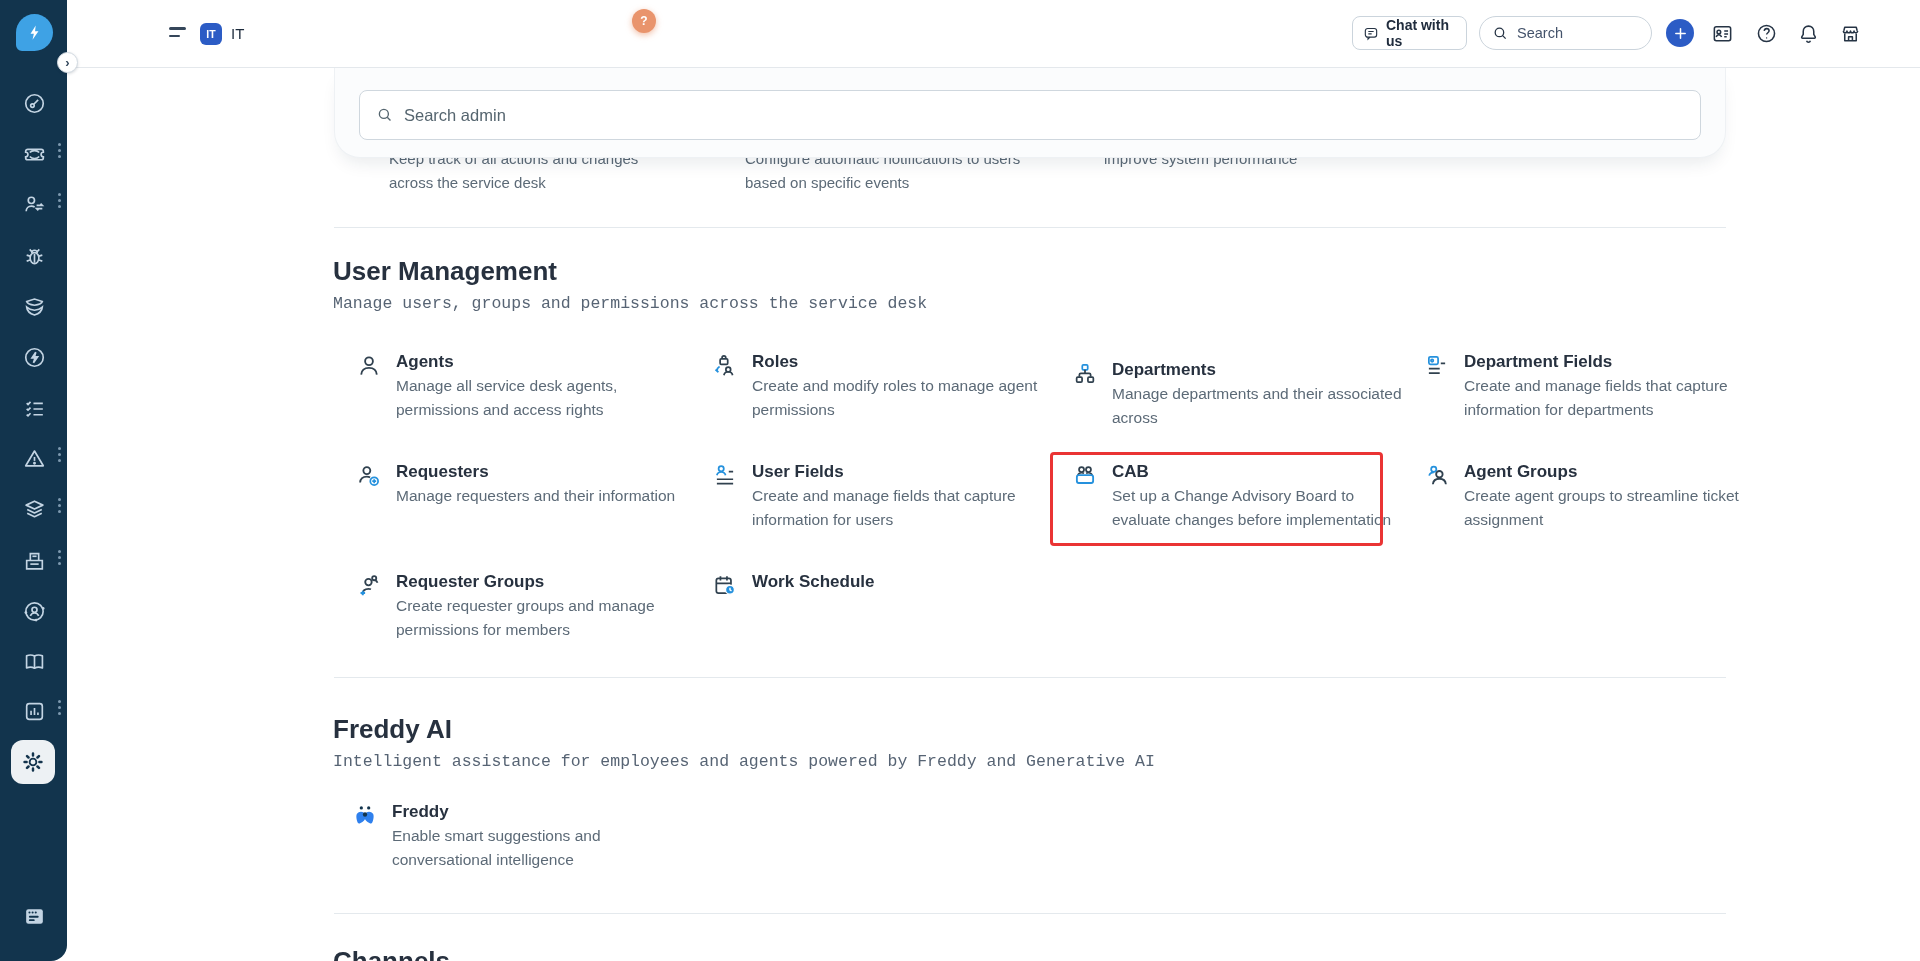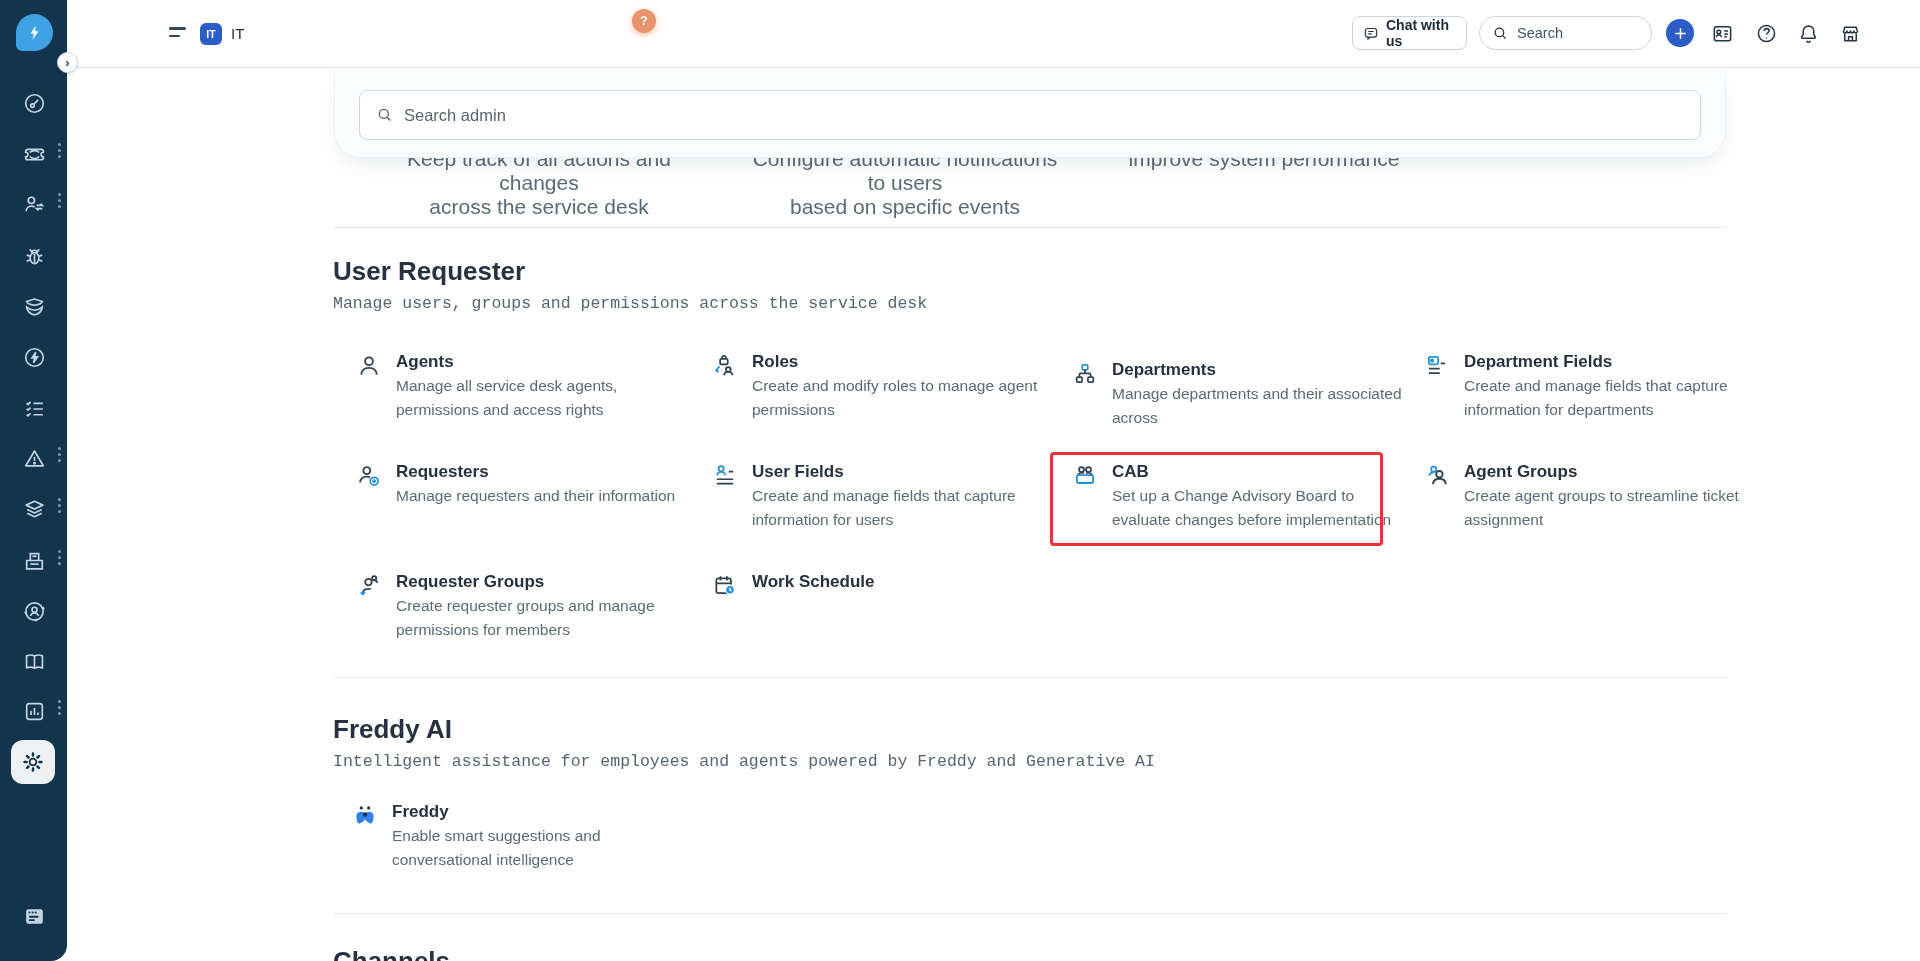--- a/index.html
+++ b/index.html
@@ -58,21 +58,21 @@
     background:#fbfcfd; border:1px solid #eef1f4; border-top:none;
     border-radius:0 0 26px 26px; box-shadow:0 10px 18px -6px rgba(20,40,60,.10); z-index:10; }
   .admin-search { position:absolute; left:24px; top:22px; width:1342px; height:50px;
     border:1px solid #cfd7de; border-radius:8px; background:#fff;
     display:flex; align-items:center; gap:10px; padding:0 16px; }
   .admin-search input { border:none; outline:none; flex:1; font-size:16.5px; color:#3e4f5e;
     font-family:inherit; background:transparent; }
   .admin-search input::placeholder { color:#55656f; opacity:1; }
 
   
-  .partial { position:absolute; font-size:21px; line-height:24px; color:#5c6a77; z-index:1;text-align:center; }
+  .partial { position:absolute; font-size:15px; line-height:24px; color:#5c6a77; z-index:1; }
   .divider { position:absolute; left:334px; width:1392px; height:1px; background:#e4e9ed; }
   .sec-title { position:absolute; font-size:26px; font-weight:700; color:#27313f; }
   .sec-sub { position:absolute; font-size:16.5px; color:#576474;font-family:Liberation Mono, monospace; }
 
   .card { position:absolute; display:flex; gap:14px; width:330px; cursor:pointer; }
   .card .cicon { width:26px; height:26px; flex:none; margin-top:1px; }
   .card .ctitle { font-size:17px; font-weight:600; color:#27313f; height:22px; }
   .card .cdesc { font-size:15.5px; line-height:24px; color:#5c6a77; }
   .hl-box { position:absolute; left:1050px; top:452px; width:333px; height:94px;
     border:3px solid #ea3434; border-radius:4px; z-index:2; pointer-events:none; }
@@ -322,21 +322,21 @@
   <div class="partial" style="left:745px; top:147px; width:320px">
     <div>Configure automatic notifications to users</div>
     <div>based on specific events</div>
   </div>
   <div class="partial" style="left:1104px; top:147px; width:320px">
     <div>improve system performance</div>
   </div>
 
   <div class="divider" style="top:227px"></div>
 
-  <div class="sec-title" style="left:333px; top:256px">User Requester</div>
+  <div class="sec-title" style="left:333px; top:256px">User Management</div>
   <div class="sec-sub" style="left:333px; top:294px">Manage users, groups and permissions across the service desk</div>
 
   <div class="card" style="left:356px; top:352px">
     <svg class="cicon" viewBox="0 0 24 24" fill="none" stroke="#30414f" stroke-width="1.7">
         <circle cx="12" cy="7.6" r="3.6"></circle>
         <path d="M4.8 20c.3-4 3.2-6.3 7.2-6.3s6.9 2.3 7.2 6.3"></path>
       </svg>
     <div>
         <div class="ctitle">Agents</div>
       <div class="cdesc">

